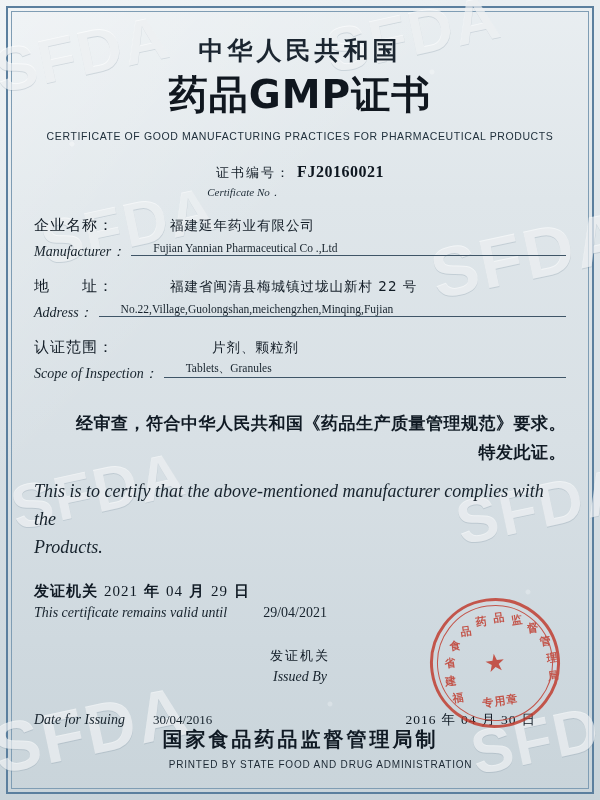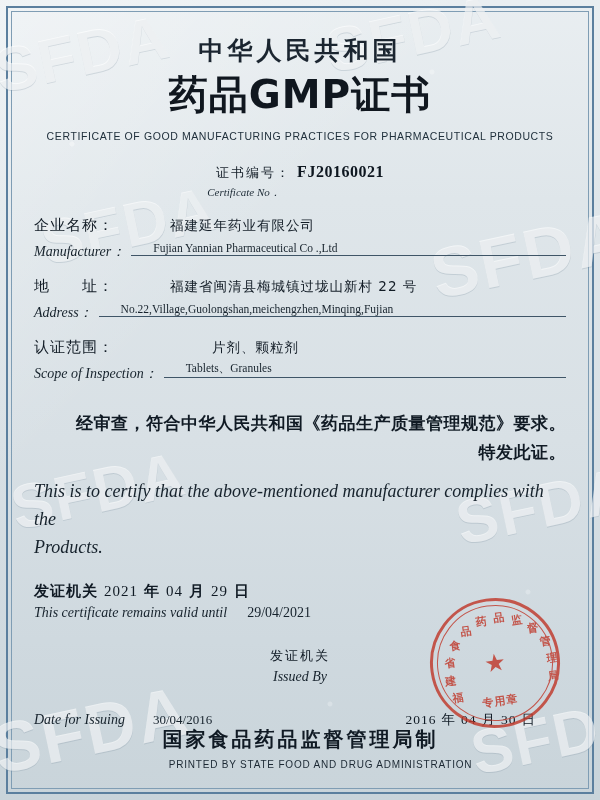--- a/index.html
+++ b/index.html
@@ -234,21 +234,21 @@
   }
   .validity .en {
     margin-top: 4px;
     font-family: "Liberation Serif", serif;
     font-style: italic;
     font-size: 14px;
     color: #16222c;
   }
   .validity .en .date {
     font-style: normal;
-    padding-left: 20px;
+    padding-left: 36px;
   }
 
   .issuer {
     margin-top: 26px;
     text-align: center;
     position: relative;
   }
   .issuer .cn {
     font-family: "DejaVu Sans", sans-serif;
     font-size: 13px;

